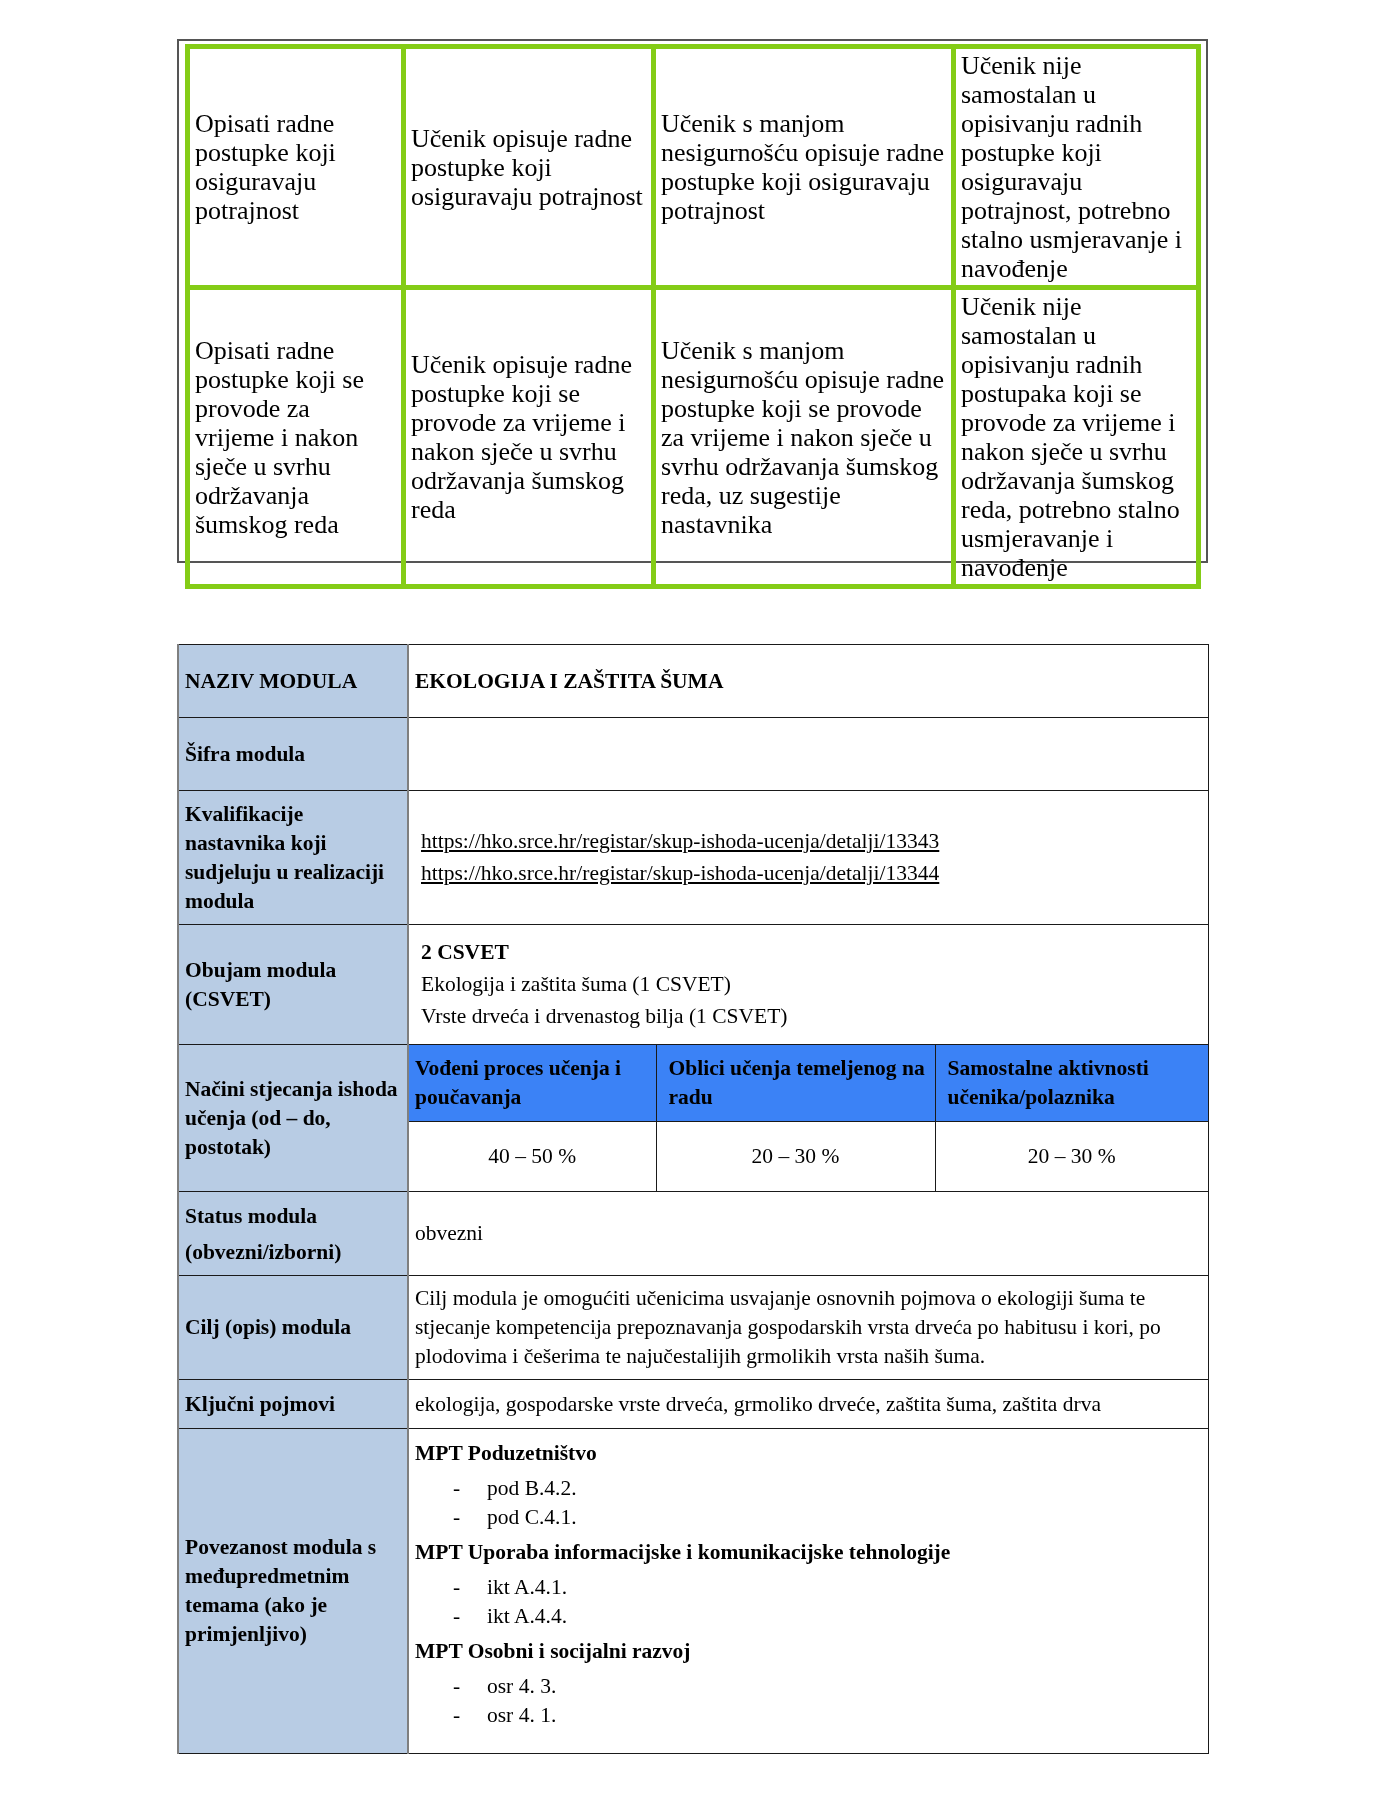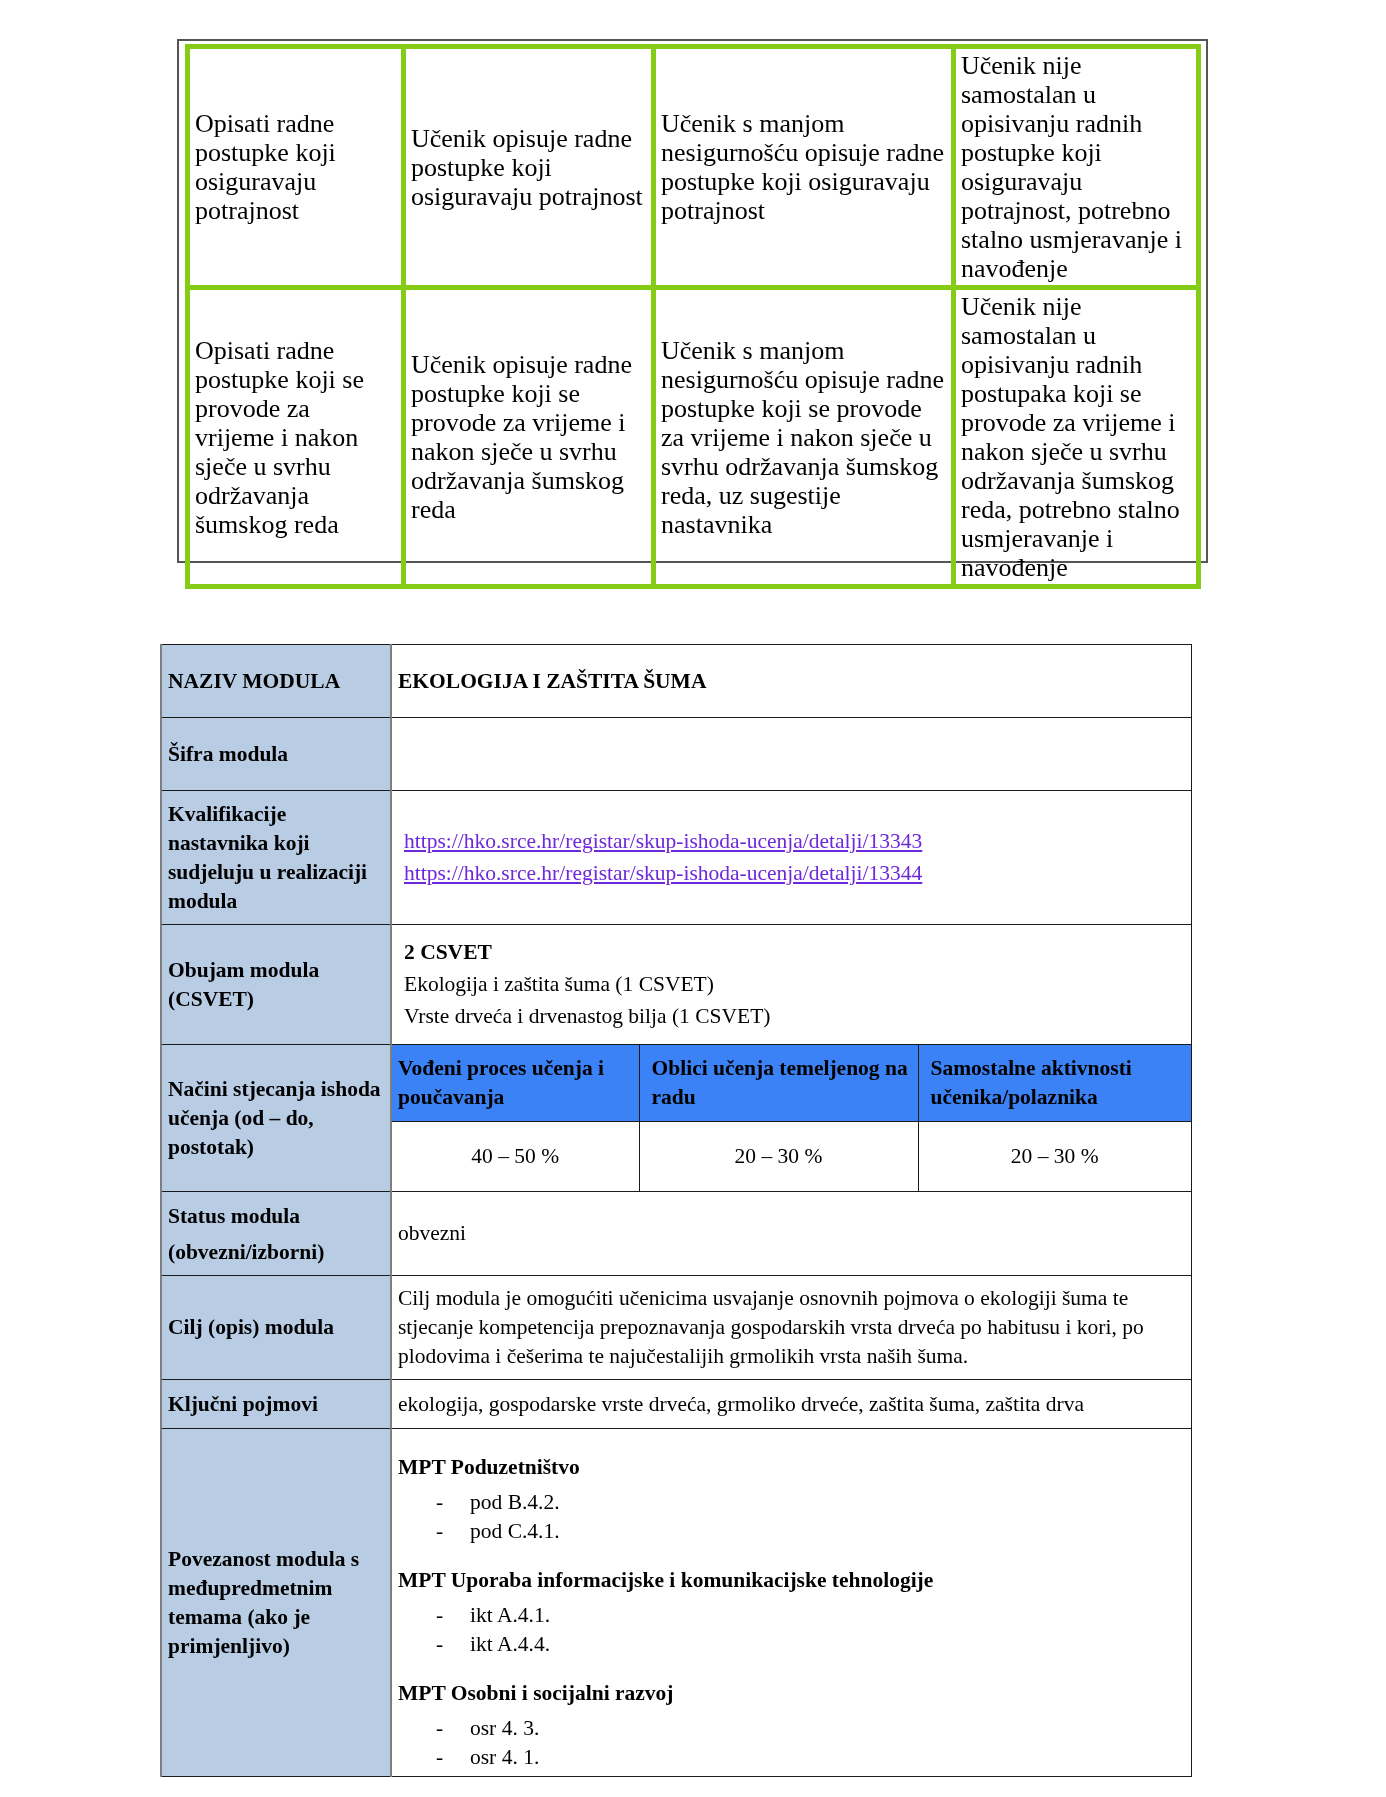--- a/index.html
+++ b/index.html
@@ -24,50 +24,50 @@
     vertical-align: middle;
     padding: 2px 6px 2px 5px;
     font-size: 26px; line-height: 29px;
   }
   .t1 col.c1 { width: 216px; }
   .t1 col.c2 { width: 250px; }
   .t1 col.c3 { width: 300px; }
   .t1 tr.r1 { height: 229px; }
   
   .t2 {
-    position: absolute; left: 160px; top: 644px; width: 1032px;
+    position: absolute; left: 177px; top: 644px; width: 1032px;
     border-collapse: collapse; table-layout: fixed;
   }
   .t2 td {
     border: 1.5px solid #1a1a1a;
     padding: 0 6px;
     font-size: 21.5px; line-height: 29px;
     vertical-align: middle;
   }
   .t2 td.lbl {
     background: #b8cce4; font-weight: bold; width: 217px;
     border-right: 2px solid #7f7f7f;
   }
   .t2 td.lbl.tl { border-left: 2px solid #7f7f7f; }
   .bold { font-weight: bold; }
   .upper { font-weight: bold; }
-  a.link { color: #6d28d9; text-decoration: underline; }
+  a.link { color: #000000; text-decoration: underline; }
   .inner {
     width: 100%; border-collapse: collapse; table-layout: fixed;
   }
   .inner td {
     border: 1.5px solid #1a1a1a; font-size: 21.5px; line-height: 29px;
   }
   .inner td.sub { background: #3b82f6; font-weight: bold; height: 76px; vertical-align: middle; padding: 0 6px; }
   .inner td.val { text-align: center; height: 69px; padding: 0 6px; }
   .inner tr td:first-child { border-left: none; }
   .inner tr td:last-child { border-right: none; }
   .inner tr:first-child td { border-top: none; }
   .inner tr:last-child td { border-bottom: none; }
-  .mpt-title { font-weight: bold; margin: 20px 0 6px 0; }
+  .mpt-title { font-weight: bold; margin: 6px 0 6px 0; }
   .mpt-list { list-style: none; margin: 0 0 4px 0; padding: 0; }
   .mpt-list li { position: relative; padding-left: 72px; line-height: 29px; }
   .mpt-list li .dash { position: absolute; left: 38px; }
   .stack-line { display: block; margin: 3px 0; }
 </style>
 </head>
 <body>
 
 <div class="t1">
   <table>

